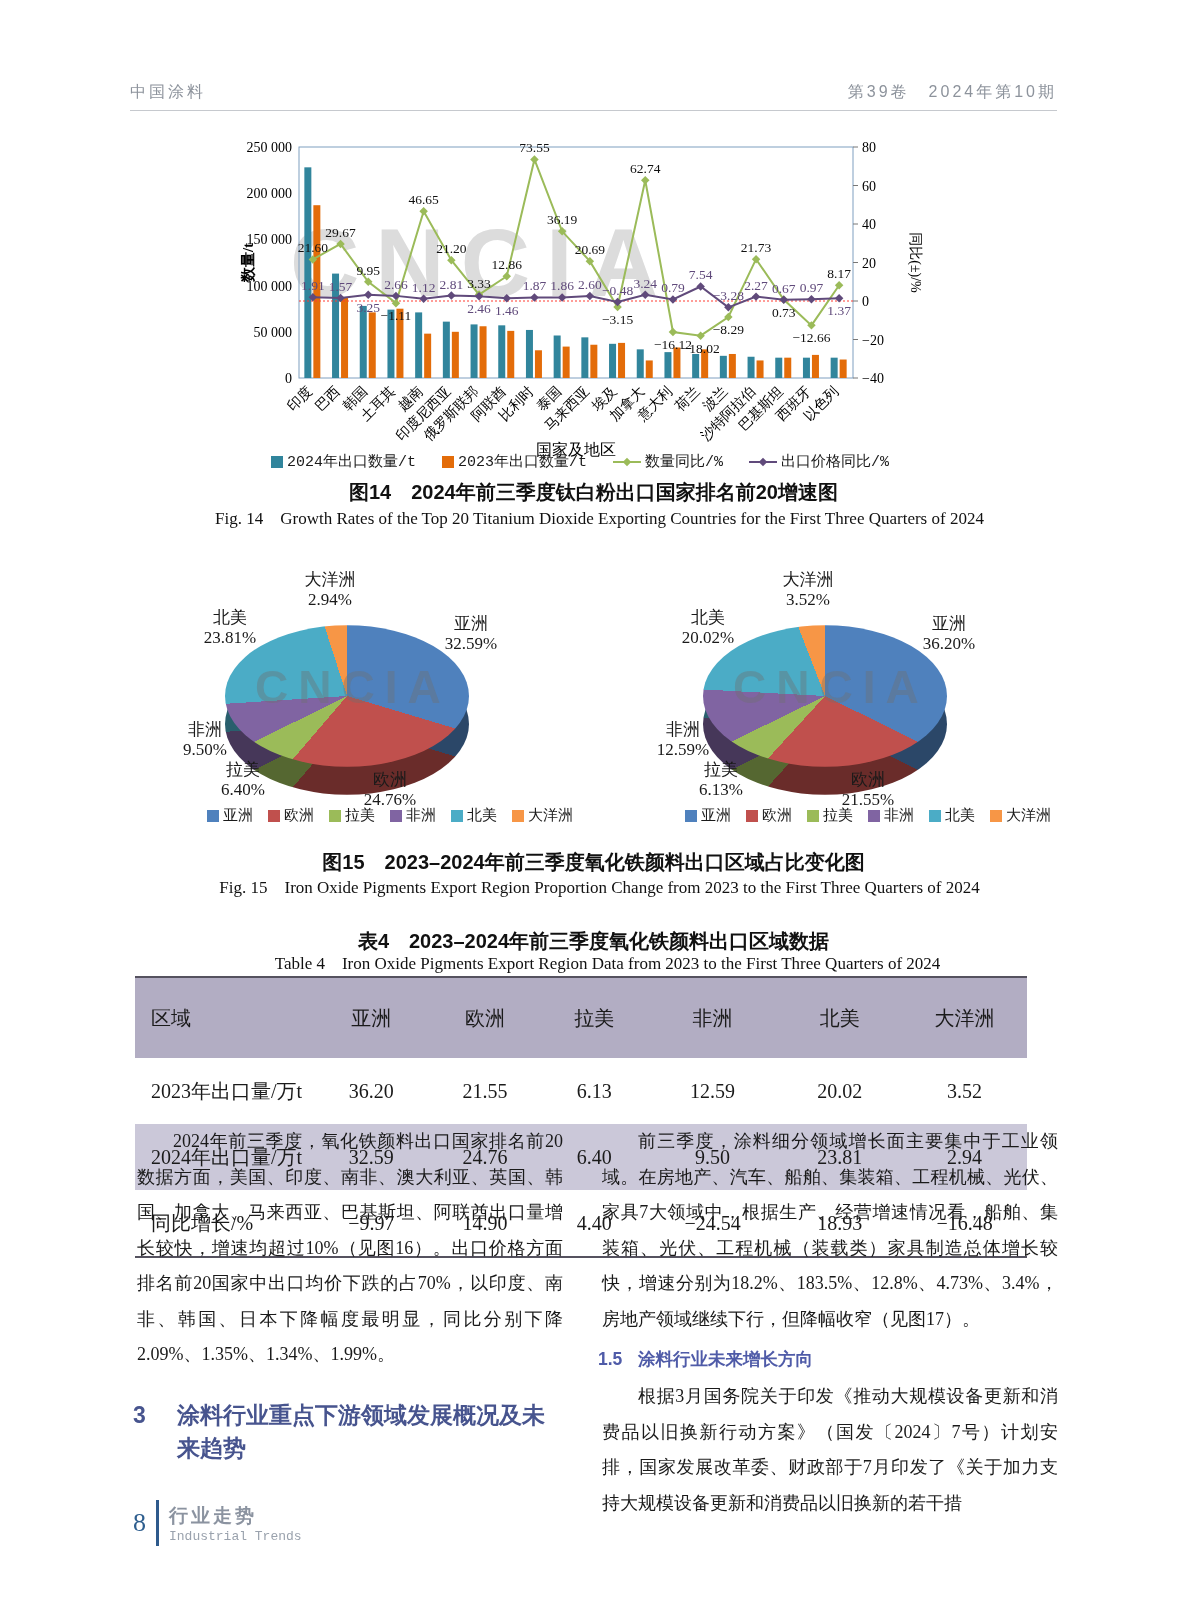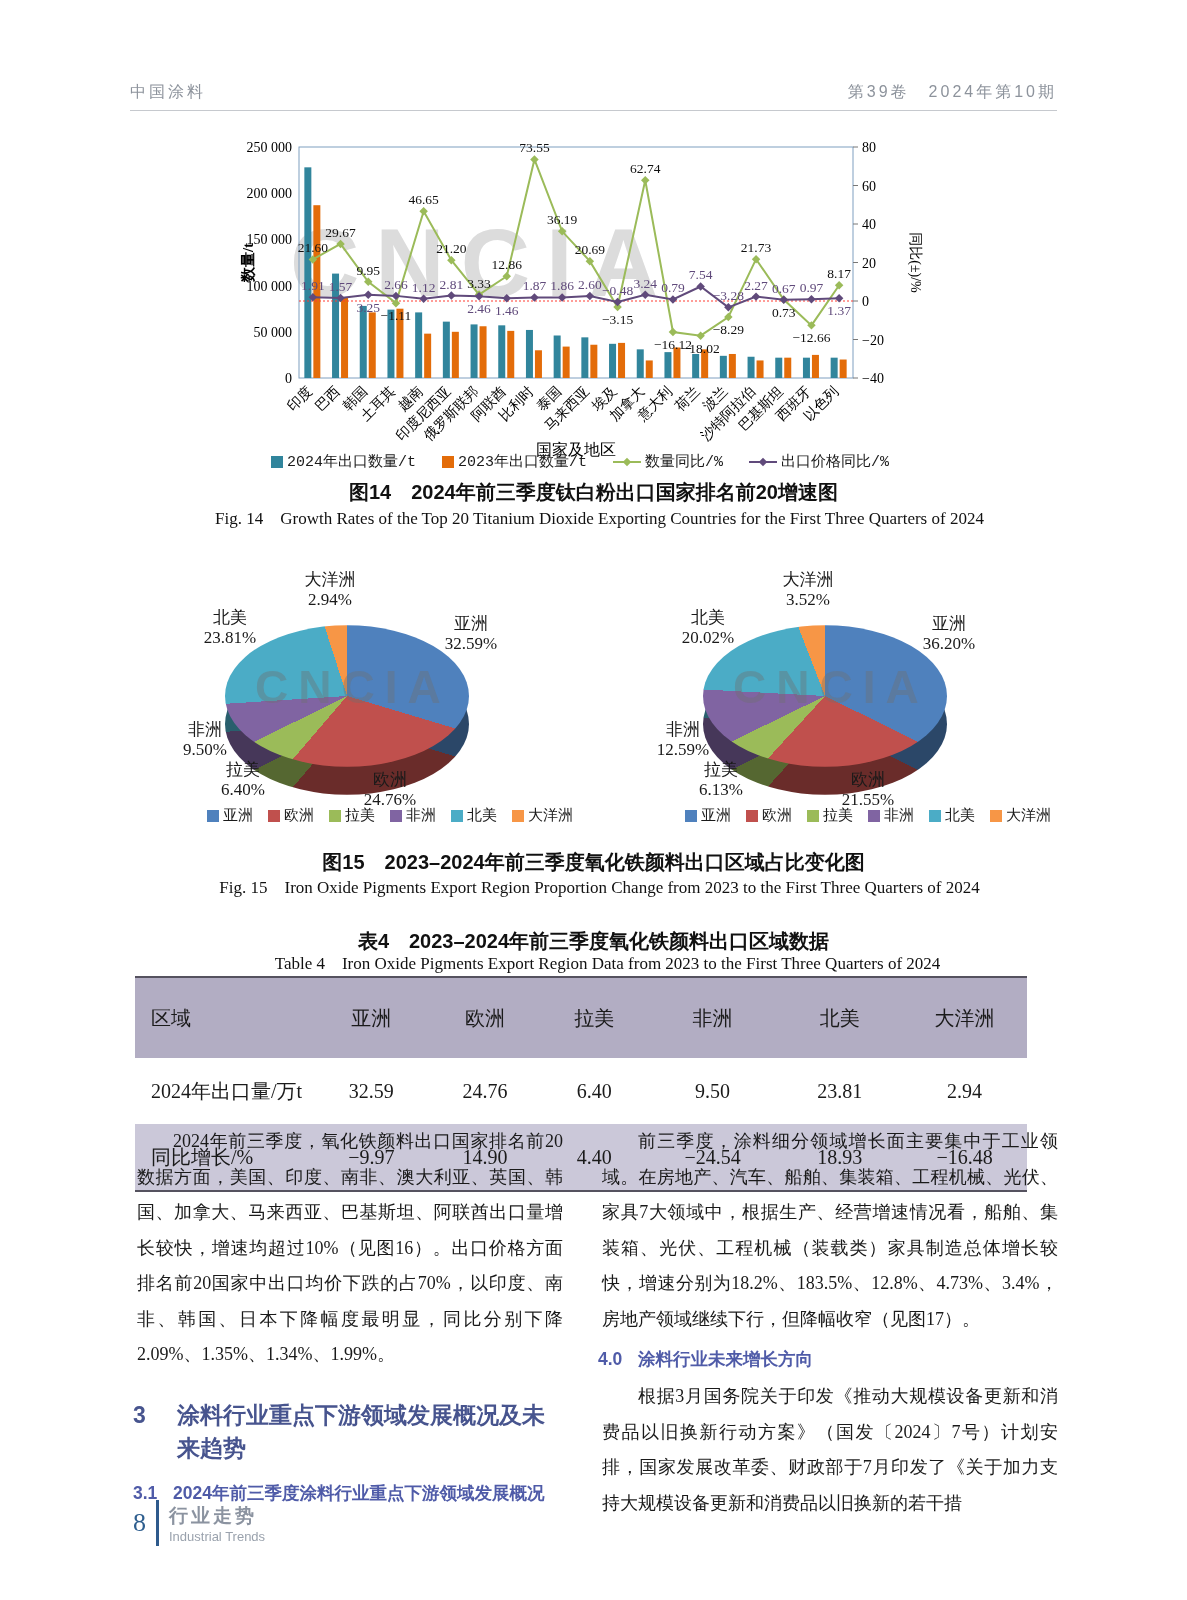--- a/index.html
+++ b/index.html
@@ -72,21 +72,21 @@
   .hsub .num{flex:0 0 40px;}
   #col-right .para2{margin-top:6px;}
   #col-right .hsub{margin-top:10px;margin-bottom:8px;}
 
   
   .page-footer{position:absolute;left:133px;top:1500px;display:flex;align-items:center;}
   .page-footer .pno{font-size:26px;color:#2f5f8f;margin-right:10px;}
   .page-footer .fbar{width:3px;height:46px;background:#2e5a8c;margin-right:10px;}
   .page-footer .fzh{font-family:"Liberation Sans", sans-serif;font-weight:bold;
       font-size:19px;color:#8b93a0;letter-spacing:3px;}
-  .page-footer .fen{font-family:Liberation Sans, sans-serif;font-size:13px;color:#9aa2ad;}
+  .page-footer .fen{font-family:Liberation Mono, monospace;font-size:13px;color:#9aa2ad;}
 </style>
 </head>
 <body>
 
 <div id="page">
 
   <div class="page-header">
     <span>中国涂料</span>
     <span>第39卷　2024年第10期</span>
   </div>
@@ -390,20 +390,29 @@
             <th>亚洲</th>
             <th>欧洲</th>
             <th>拉美</th>
             <th>非洲</th>
             <th>北美</th>
             <th>大洋洲</th>
           </tr>
         </thead>
       <tbody>
           <tr>
+            <td>2023年出口量/万t</td>
+            <td>36.20</td>
+            <td>21.55</td>
+            <td>6.13</td>
+            <td>12.59</td>
+            <td>20.02</td>
+            <td>3.52</td>
+          </tr>
+          <tr>
             <td>2024年出口量/万t</td>
             <td>32.59</td>
             <td>24.76</td>
             <td>6.40</td>
             <td>9.50</td>
             <td>23.81</td>
             <td>2.94</td>
           </tr>
           <tr>
             <td>同比增长/%</td>
@@ -417,29 +426,25 @@
         </tbody>
     </table>
   </div>
 
   <div id="col-left" class="col">
     <p class="para">2024年前三季度，氧化铁颜料出口国家排名前20数据方面，美国、印度、南非、澳大利亚、英国、韩国、加拿大、马来西亚、巴基斯坦、阿联酋出口量增长较快，增速均超过10%（见图16）。出口价格方面排名前20国家中出口均价下跌的占70%，以印度、南非、韩国、日本下降幅度最明显，同比分别下降2.09%、1.35%、1.34%、1.99%。</p>
     <div class="h3">
       <span class="num">3</span>
       <span class="txt">涂料行业重点下游领域发展概况及未来趋势</span>
     </div>
-    <div class="hsub">
-      <span class="num">3.1</span>
-      <span class="txt">2024年前三季度涂料行业重点下游领域发展概况</span>
-    </div>
   </div>
   <div id="col-right" class="col">
     <p class="para">前三季度，涂料细分领域增长面主要集中于工业领域。在房地产、汽车、船舶、集装箱、工程机械、光伏、家具7大领域中，根据生产、经营增速情况看，船舶、集装箱、光伏、工程机械（装载类）家具制造总体增长较快，增速分别为18.2%、183.5%、12.8%、4.73%、3.4%，房地产领域继续下行，但降幅收窄（见图17）。</p>
     <div class="hsub">
-      <span class="num">4.0</span>
+      <span class="num">1.5</span>
       <span class="txt">涂料行业未来增长方向</span>
     </div>
     <p class="para para2">根据3月国务院关于印发《推动大规模设备更新和消费品以旧换新行动方案》（国发〔2024〕7号）计划安排，国家发展改革委、财政部于7月印发了《关于加力支持大规模设备更新和消费品以旧换新的若干措</p>
   </div>
 
   <div class="page-footer">
     <span class="pno">8</span>
     <span class="fbar"></span>
     <span>
       <div class="fzh">行业走势</div>

